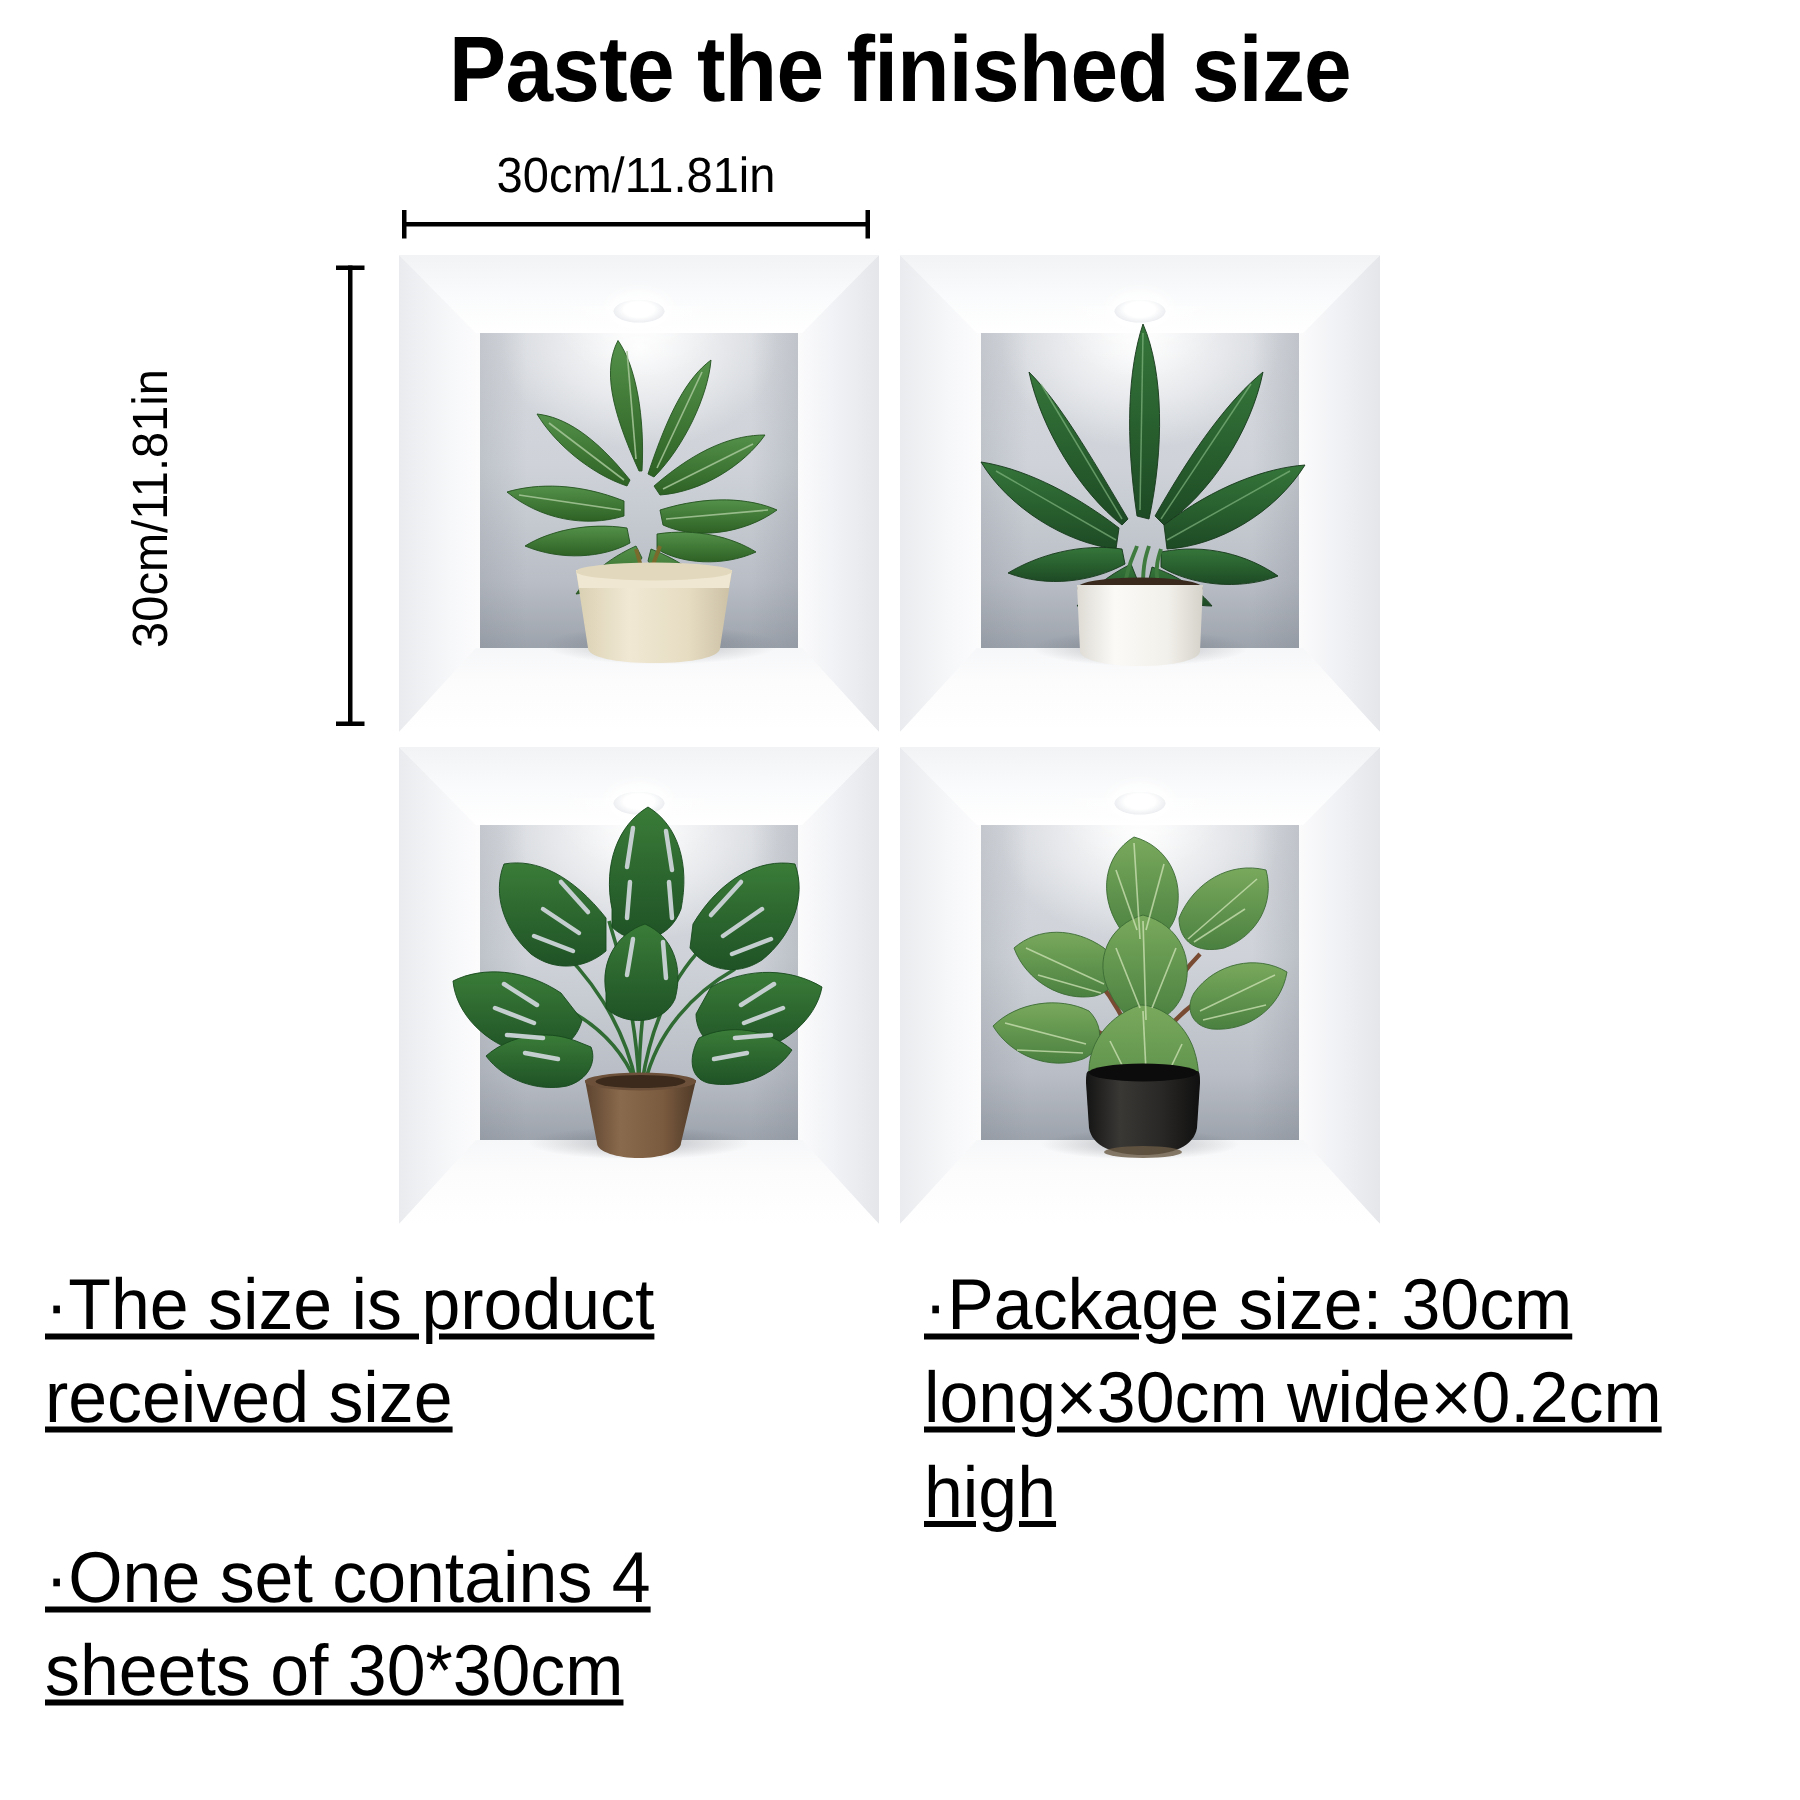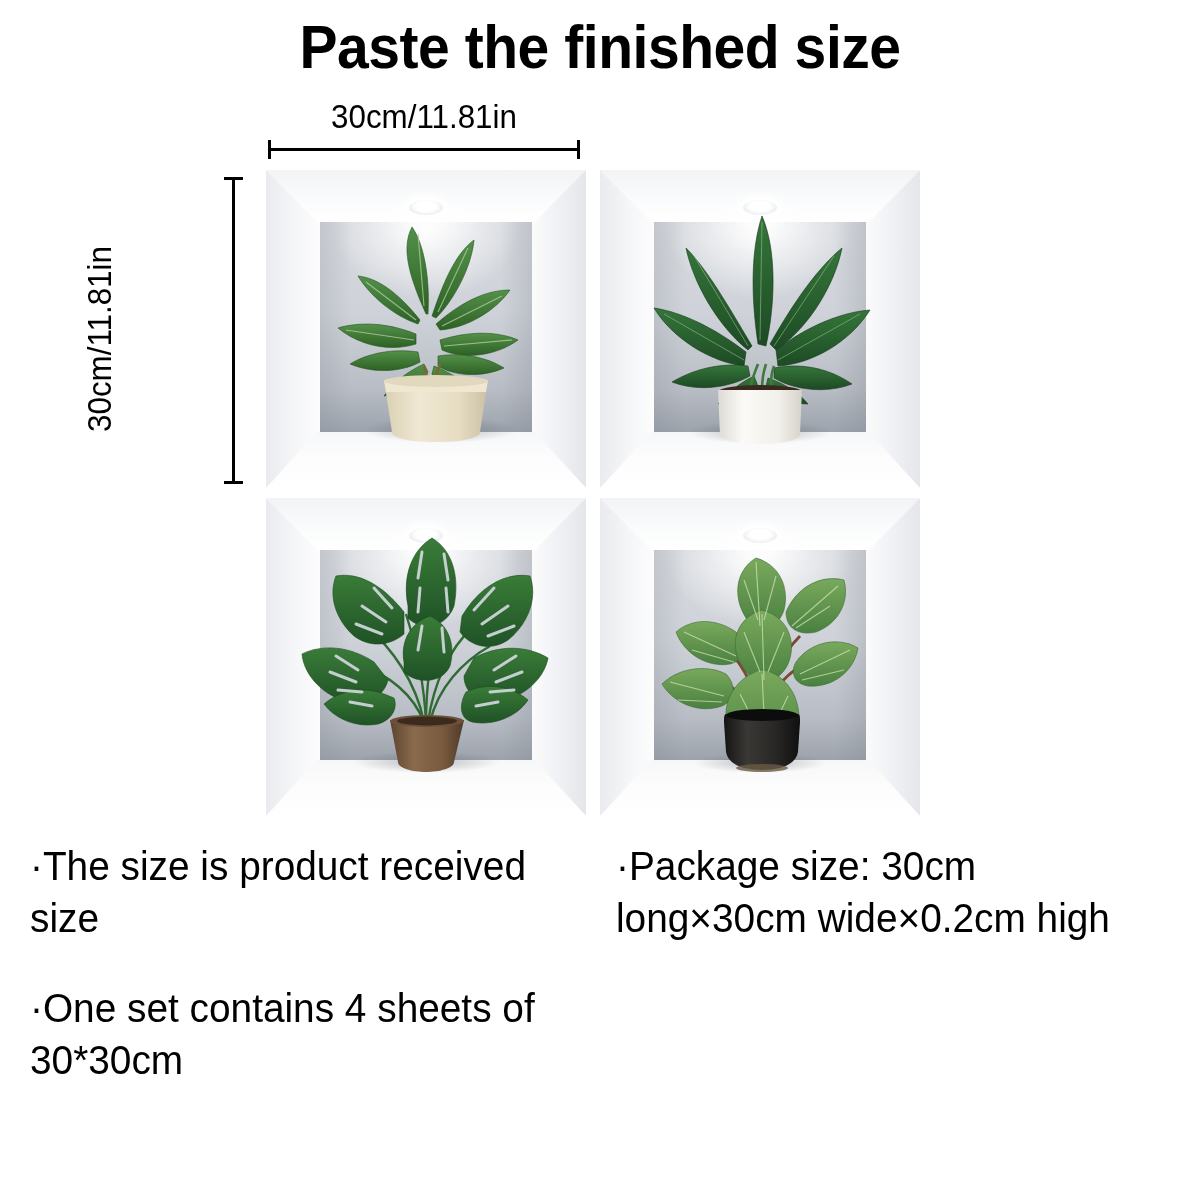--- a/index.html
+++ b/index.html
@@ -145,26 +145,26 @@
     z-index:5;
   }
   .plant svg{display:block;width:100%;height:100%;}
 
   
   .notes{
     position:absolute;left:0;top:840px;width:1200px;height:360px;
   }
   .col{
     position:absolute;top:0;
-    font-size:40px;line-height:1.30;
+    font-size:48px;line-height:1.30;text-decoration:underline;
   }
   .col.left{left:30px;width:560px;}
   .col.right{left:616px;width:575px;}
   .note{margin:0 0 0 0;}
-  .note + .note{margin-top:38px;}
+  .note + .note{margin-top:57px;}
   .col.right .note + .note{margin-top:38px;}
   .txt{transform:scaleX(0.97);transform-origin:left center;display:block;}
 </style>
 </head>
 <body>
 
 <div class="title">Paste the finished size</div>
 
 <div class="dim-top-label">30cm/11.81in</div>
 <div class="bracket-h">

